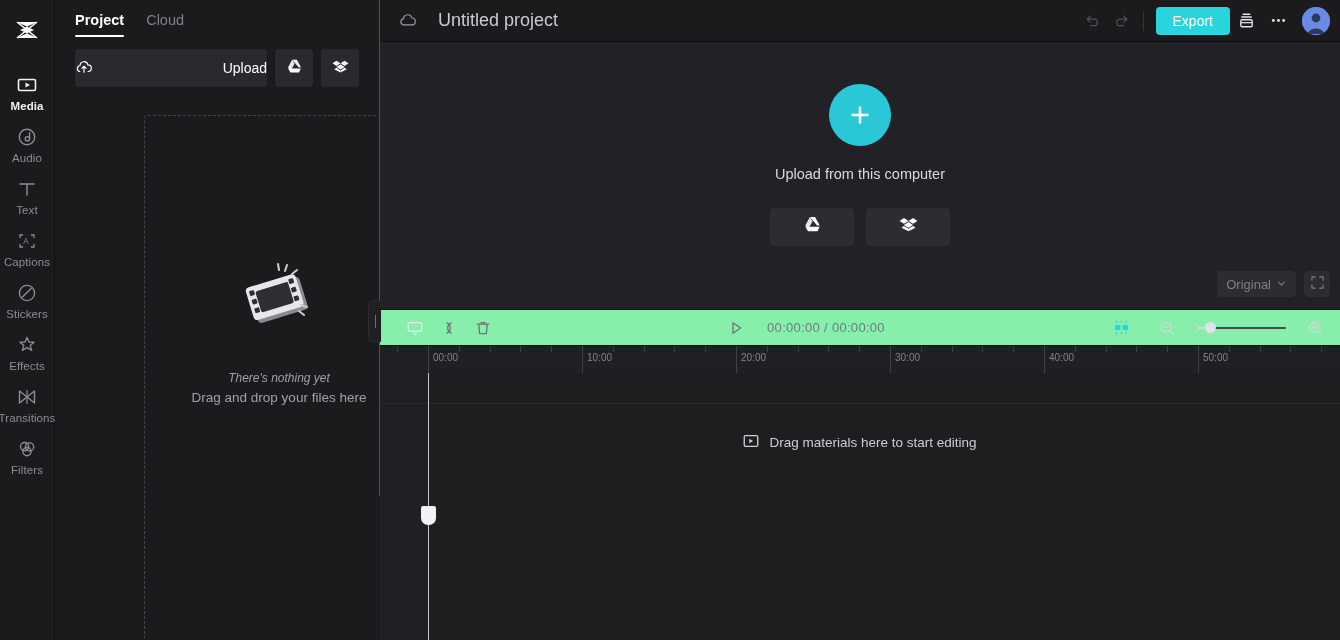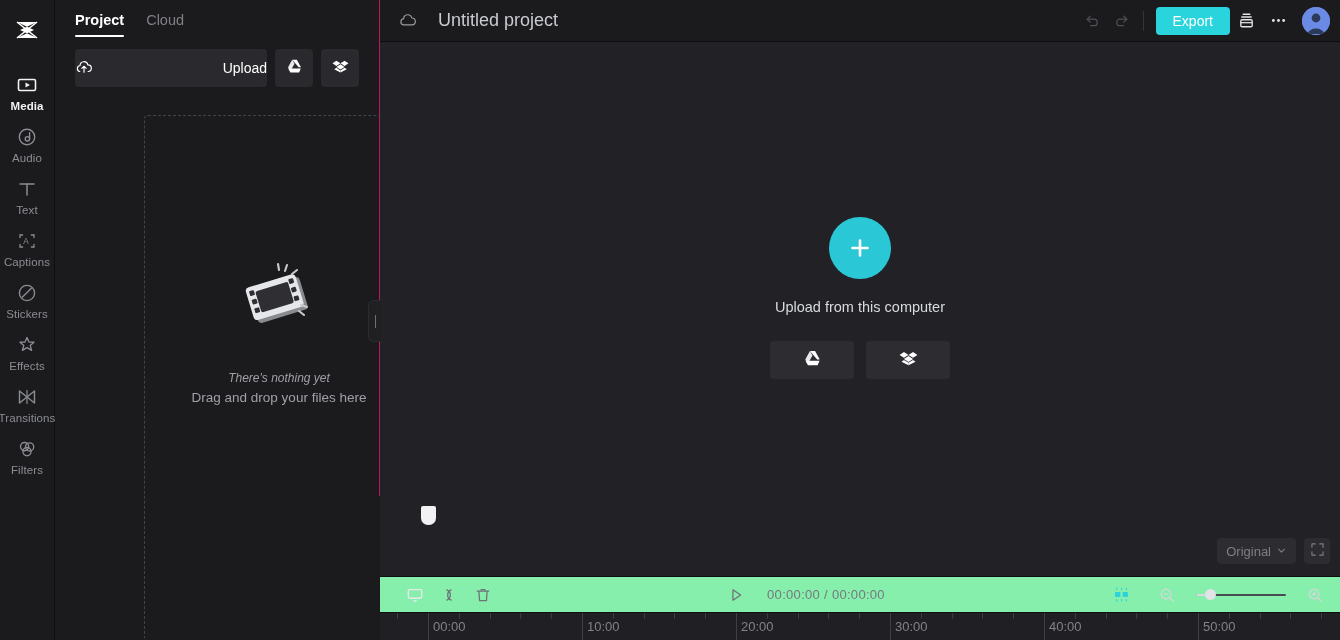--- a/index.html
+++ b/index.html
@@ -138,21 +138,21 @@
   .zs-fill { position: absolute; left: 0; width: 11px; height: 2px; background: #d8d9dd; border-radius: 1px; }
   .zs-knob { position: absolute; left: 10px; width: 11px; height: 11px; border-radius: 50%; background: #e2e3e7; }
 
   .ruler {
     height: 28px; flex: 0 0 28px; background: #202024; position: relative;
     border-top: 1px solid #0e0e10; overflow: hidden;
   }
   .tick { position: absolute; top: 0; width: 1px; background: #3a3b41; }
   .tick.major { height: 28px; background: #3f4046; }
   .tick.minor { height: 6px; }
-  .tick-label { position: absolute; top: 6px; font-size: 13px; color: #818389; padding-left: 5px; }
+  .tick-label { position: absolute; top: 6px; font-size: 10px; color: #818389; padding-left: 5px; }
   .tracks { flex: 1; background: #1e1e21; position: relative; overflow: hidden; }
   .track-sep { position: absolute; left: 0; right: 0; top: 30px; height: 1px; background: #2a2a2e; }
   .tl-hint {
     position: absolute; left: 0; right: 0; top: 60px; display: flex;
     align-items: center; justify-content: center; gap: 10px;
     font-size: 13.5px; color: #cdced3;
   }
   .playhead { position: absolute; top: 0; width: 1px; background: #c3c4c9; z-index: 8; }
   .playhead-head {
     position: absolute; top: 0; left: -7px; width: 15px; height: 19px;
@@ -528,18 +528,32 @@
           <div class="tick minor" style="left: 726px;"></div>
           <div class="tick minor" style="left: 756px;"></div>
           <div class="tick minor" style="left: 787px;"></div>
           <div class="tick minor" style="left: 849px;"></div>
           <div class="tick minor" style="left: 880px;"></div>
           <div class="tick minor" style="left: 910px;"></div>
           <div class="tick minor" style="left: 941px;"></div>
         </div>
     </div>
 
+    <div class="tracks">
+      <div class="gutter"></div>
+      <div class="track-sep"></div>
+      <div class="tl-hint">
+        <span>
+          <svg width="16" height="16" viewBox="0 0 18 18" fill="none">
+            <rect x="1.4" y="3" width="15.2" height="12" rx="1.4" stroke="#cdced3" stroke-width="1.5"></rect>
+            <path d="M7 6.6 L11.4 9 L7 11.4 Z" fill="#cdced3"></path>
+          </svg>
+        </span>
+        <span>Drag materials here to start editing</span>
+      </div>
+      <div id="playhead-line" class="playhead" style="height: 100%; left: 48px;"></div>
+    </div>
 
     <div id="playhead-head-wrap" style="position: absolute; left: 48px; top: 506px; width: 1px; height: 19px; z-index: 9;">
         <div class="playhead-head"></div>
       </div>
   </div>
 </div>
 
 </body></html>

